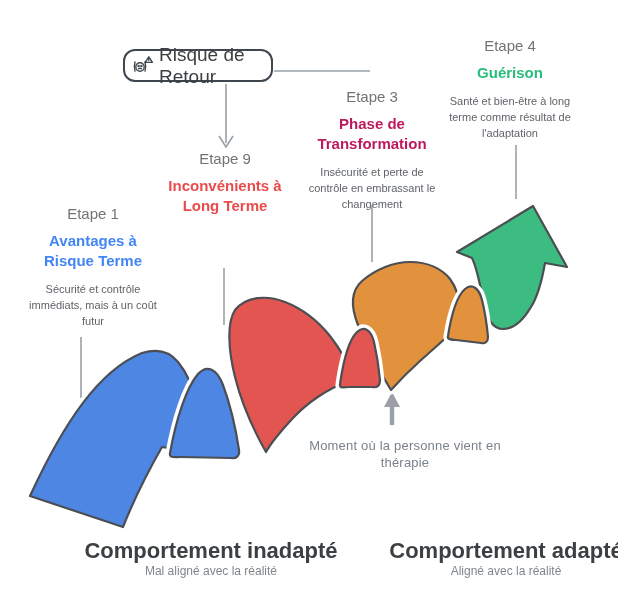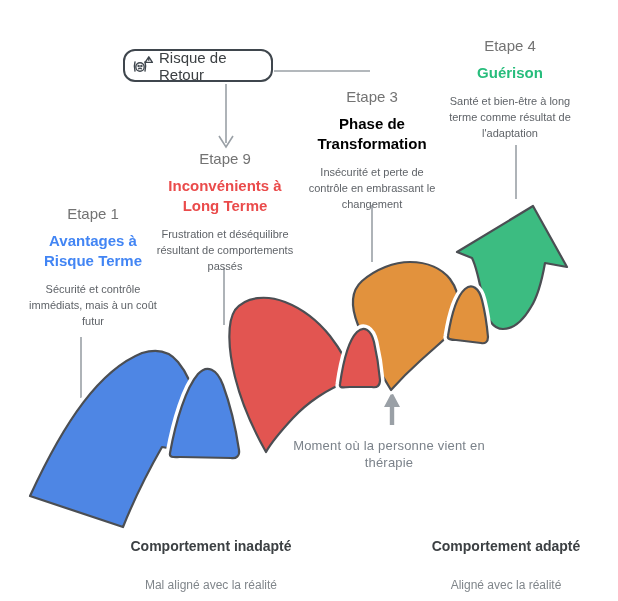--- a/index.html
+++ b/index.html
@@ -12,26 +12,26 @@
   .stage{position:absolute;text-align:center;}
   .stage-etape{font-size:15px;color:#737373;font-weight:500;margin-bottom:9px;}
   .stage-title{font-size:15px;font-weight:bold;line-height:20px;margin:0 auto 10px auto;}
   .stage-desc{font-size:11px;color:#5f6368;line-height:16px;margin:0 auto;}
   .badge{
     position:absolute;left:123px;top:49px;width:150px;height:33px;
     border:2px solid #3f464d;border-radius:12px;background:#ffffff;
     display:flex;align-items:center;justify-content:flex-start;box-sizing:border-box;
     padding-left:7px;
   }
-  .badge-label{font-size:15px;color:#3c4043;font-weight:500;margin-left:5px;}
+  .badge-label{font-size:19px;color:#3c4043;font-weight:500;margin-left:5px;}
   .bottom-label{position:absolute;text-align:center;}
-  .bottom-title{font-size:14px;font-weight:bold;color:#3c4043;}
-  .bottom-sub{font-size:12px;color:#80868b;margin-top:24px;}
+  .bottom-title{font-size:22px;font-weight:bold;color:#3c4043;}
+  .bottom-sub{font-size:12px;color:#80868b;margin-top:0;}
   .moment{
-    position:absolute;left:289px;top:437px;width:200px;text-align:center;
+    position:absolute;left:305px;top:437px;width:200px;text-align:center;
     font-size:13px;color:#7b828a;line-height:17px;letter-spacing:0.2px;
   }
   svg{display:block;}
 </style>
 </head>
 <body>
 
 <svg class="abs" style="left:0;top:0;" width="618" height="601" viewBox="0 0 618 601">
 
   <g stroke="#9aa0a6" stroke-width="1.6" fill="none">
@@ -123,26 +123,25 @@
 
 <div class="stage" style="left:13px;top:205px;width:160px;">
   <div class="stage-etape">Etape 1</div>
   <div class="stage-title" style="max-width: 112px; color: rgb(66, 133, 244);">Avantages à Risque Terme</div>
   <div class="stage-desc" style="max-width:130px;">Sécurité et contrôle immédiats, mais à un coût futur</div>
 </div>
 
 <div class="stage" style="left:145px;top:150px;width:160px;">
   <div class="stage-etape">Etape 9</div>
   <div class="stage-title" style="max-width: 128px; color: rgb(234, 75, 75);">Inconvénients à Long Terme</div>
-  <div class="stage-desc" style="max-width:152px;">Frustration et déséquilibre résultant de comportements passés</div>
 </div>
 
 <div class="stage" style="left:292px;top:88px;width:160px;">
   <div class="stage-etape">Etape 3</div>
-  <div class="stage-title" style="max-width: 122px; color: #000000;">Phase de Transformation</div>
+  <div class="stage-title" style="max-width: 122px; color: #be185d;">Phase de Transformation</div>
   <div class="stage-desc" style="max-width:140px;">Insécurité et perte de contrôle en embrassant le changement</div>
 </div>
 
 <div class="stage" style="left:430px;top:37px;width:160px;">
   <div class="stage-etape">Etape 4</div>
   <div class="stage-title" style="color: rgb(39, 189, 124);">Guérison</div>
   <div class="stage-desc" style="max-width:150px;">Santé et bien-être à long terme comme résultat de l'adaptation</div>
 </div>
 
 <div class="moment">Moment où la personne vient en thérapie</div>

